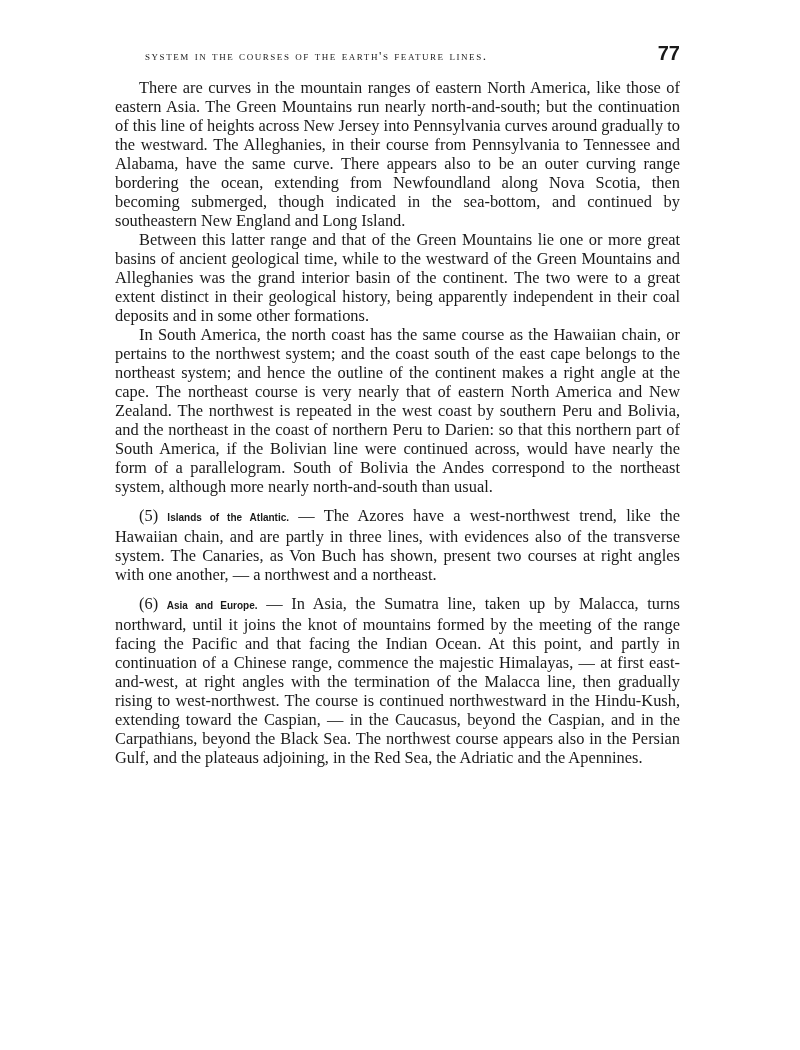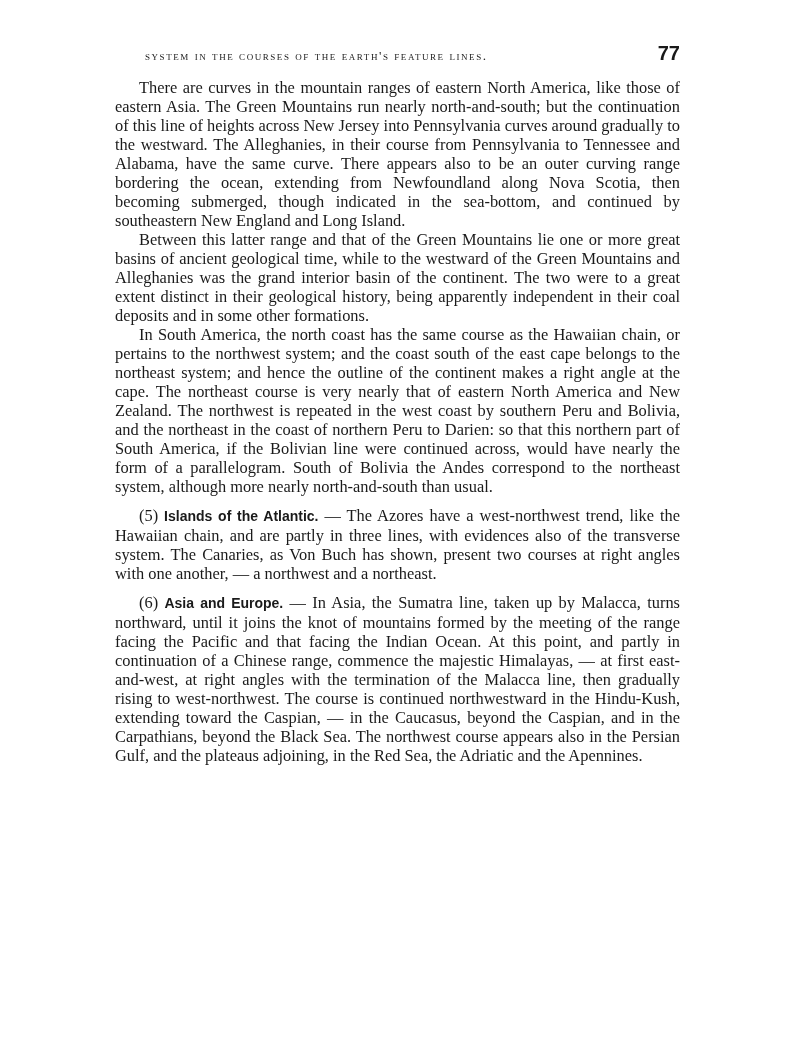--- a/index.html
+++ b/index.html
@@ -54,21 +54,21 @@
   }
   p.gap-before {
     margin-top: 10px;
   }
   .sec-num {
     font-weight: normal;
   }
   .sec-head {
     font-family: "Liberation Sans", "DejaVu Sans", sans-serif;
     font-weight: bold;
-    font-size: 14px;
+    font-size: 10px;
   }
 </style>
 </head>
 <body>
 
 <div class="page">
 
   <div class="running-head">
     <span class="title">SYSTEM IN THE COURSES OF THE EARTH'S FEATURE LINES.</span>
     <span class="folio">77</span>

